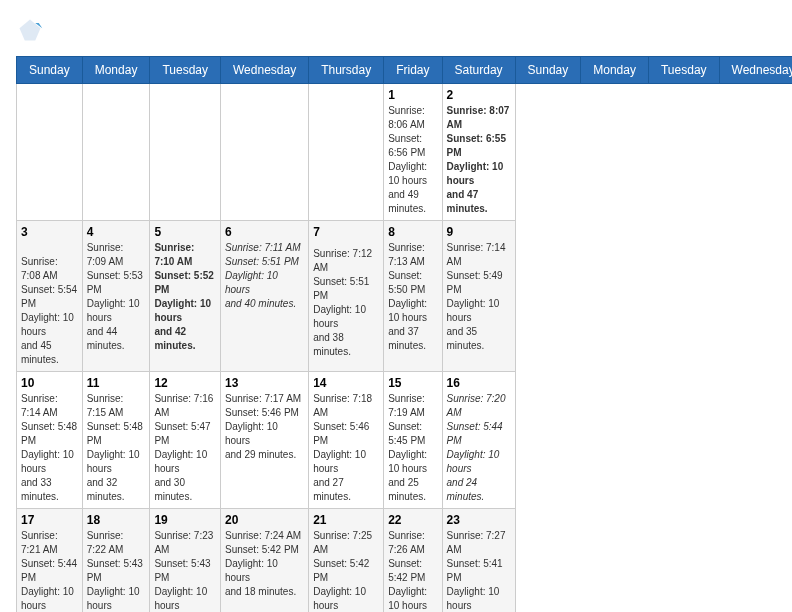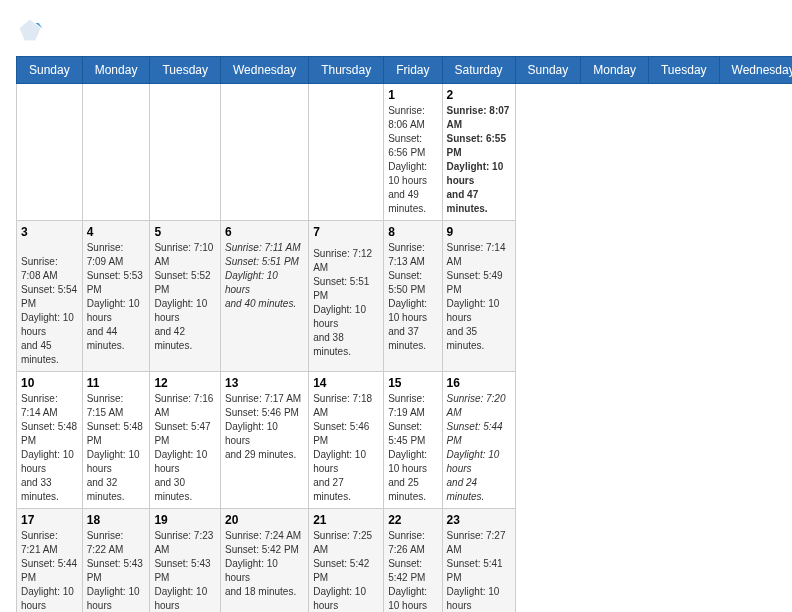--- a/index.html
+++ b/index.html
@@ -159,21 +159,21 @@
         </td>
         <td>
           <span class="day-num">4</span>
           <div class="day-info" style="white-space: pre-line;">Sunrise: 7:09 AM
 Sunset: 5:53 PM
 Daylight: 10 hours
 and 44 minutes.</div>
         </td>
         <td>
           <span class="day-num">5</span>
-          <div class="day-info" style="white-space: pre-line;">Sunrise: 7:10 AM
+          <div class="day-info" style="white-space: pre-line; font-weight: bold;">Sunrise: 7:10 AM
 Sunset: 5:52 PM
 Daylight: 10 hours
 and 42 minutes.</div>
         </td>
         <td>
           <span class="day-num">6</span>
           <div class="day-info" style="white-space: pre-line; font-style: italic;">Sunrise: 7:11 AM
 Sunset: 5:51 PM
 Daylight: 10 hours
 and 40 minutes.</div>

